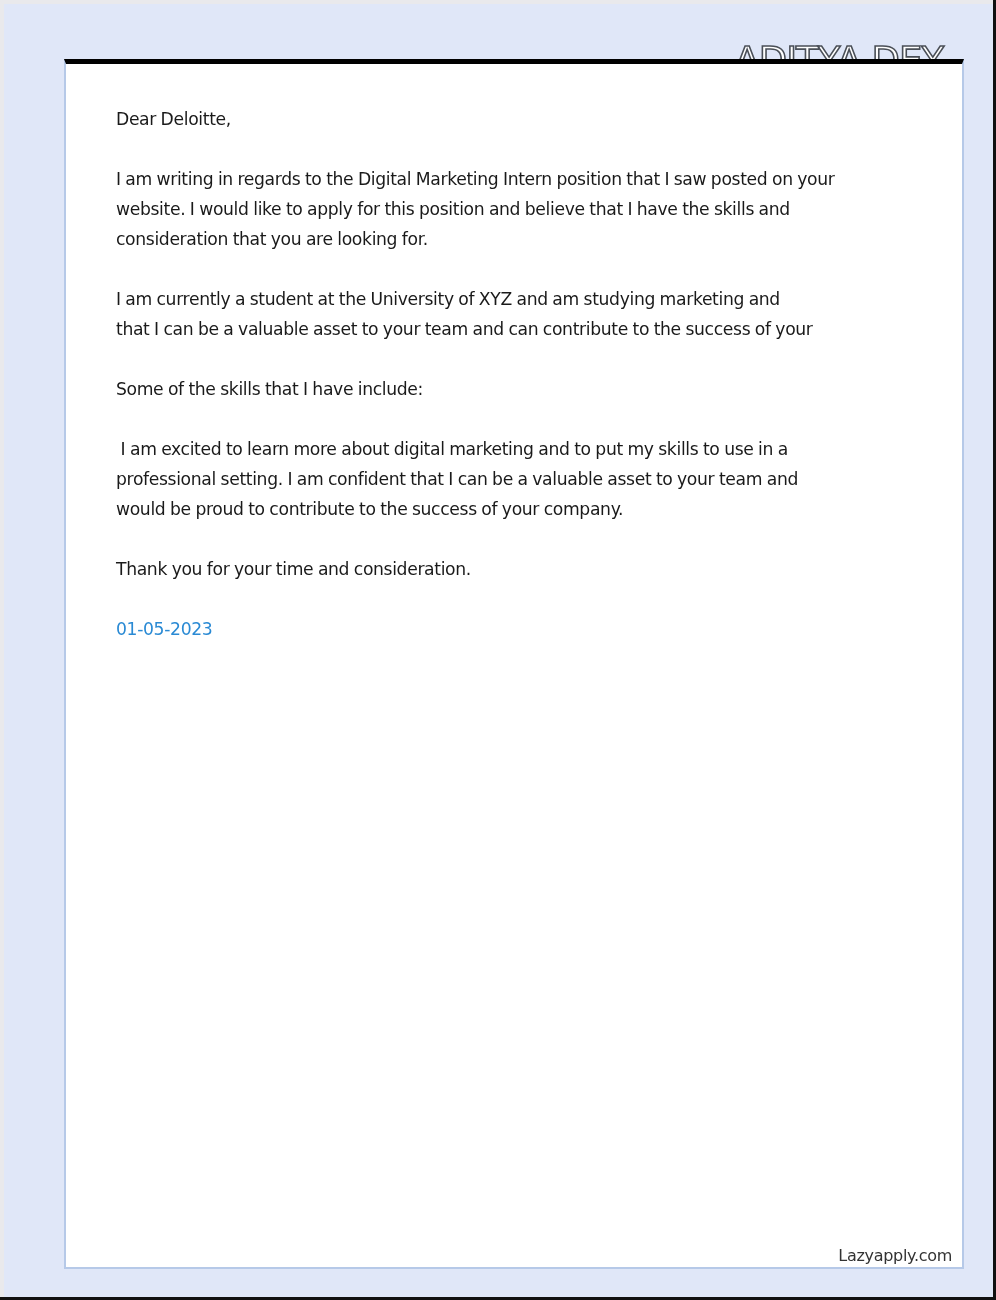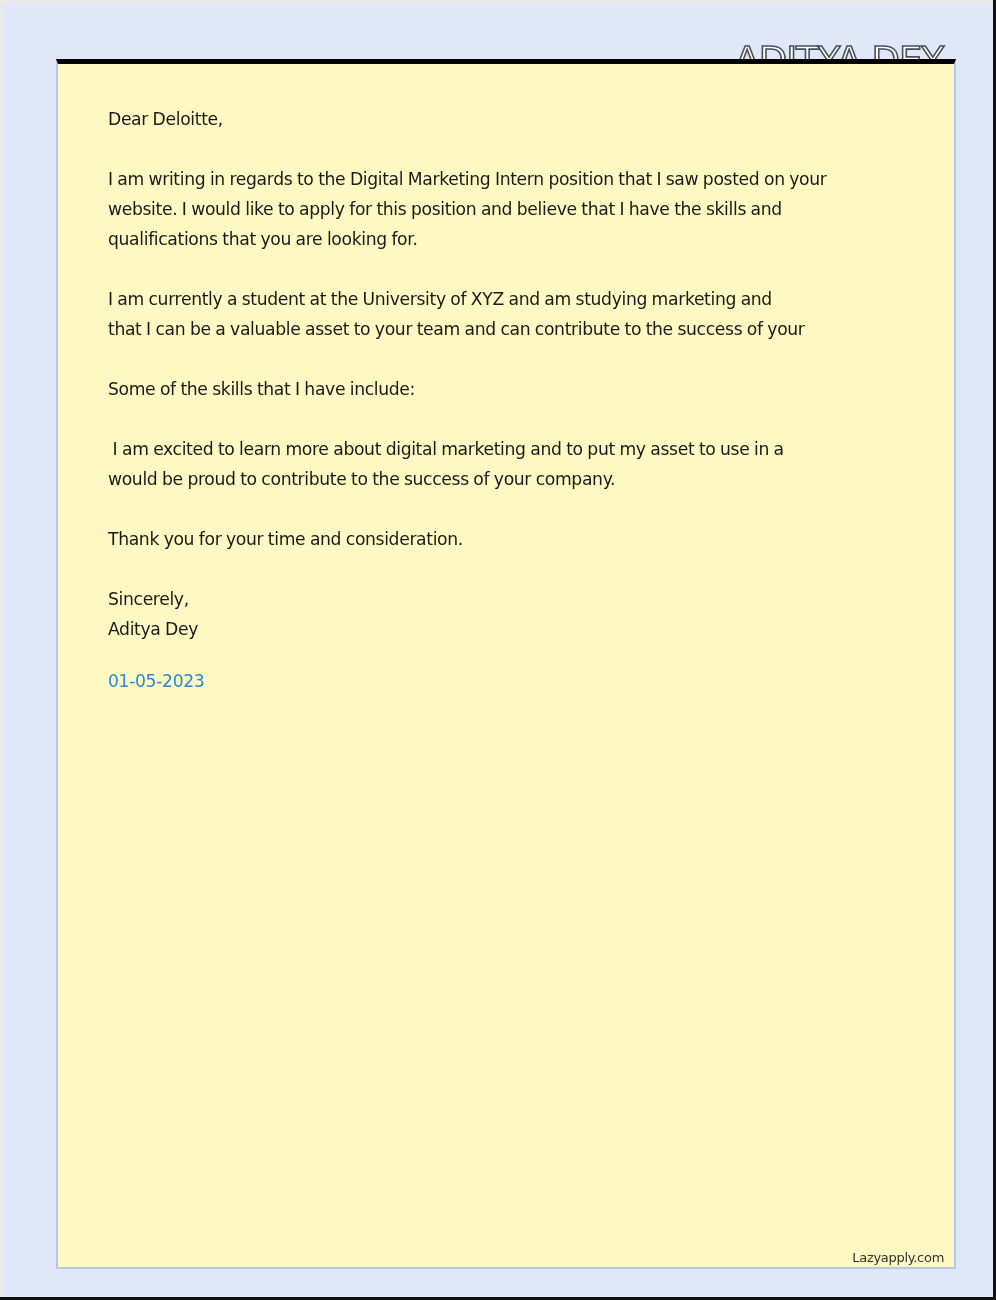--- a/index.html
+++ b/index.html
@@ -38,25 +38,25 @@
       font-size: 37px;
       font-weight: normal;
       letter-spacing: -1px;
       color: #ffffff;
       -webkit-text-stroke: 1.6px #4a4f57;
       line-height: 1;
       white-space: nowrap;
     }
     .page {
       position: absolute;
-      left: 52px;
+      left: 60px;
       top: 55px;
       width: 896px;
       height: 1203px;
-      background: #fef9c3;
+      background: #ffffff;
       border-top: 5px solid #000000;
       border-left: 2px solid #b6c9e8;
       border-right: 2px solid #b6c9e8;
       border-bottom: 2px solid #b6c9e8;
     }
     .letter {
       position: absolute;
       left: 50px;
       top: 40px;
       width: 800px;
@@ -87,21 +87,21 @@
     }
     .date {
       margin-top: 22px;
       color: #2a8ad4;
     }
     .watermark {
       position: absolute;
       right: 10px;
       bottom: 2px;
       font-family: "DejaVu Sans", sans-serif;
-      font-size: 13px;
+      font-size: 16px;
       color: #333;
       letter-spacing: -0.3px;
       text-align: center;
     }
   </style>
 </head>
 <body>
 
 <div class="canvas">
   <div class="canvas-inner">
@@ -109,42 +109,39 @@
     <h1 class="name-heading">ADITYA DEY</h1>
 
     <div class="page">
       <div class="letter">
 
         <p class="para">Dear Deloitte,</p>
 
         <p class="para">
           <span class="line">I am writing in regards to the Digital Marketing Intern position that I saw posted on your</span>
           <span class="line">website. I would like to apply for this position and believe that I have the skills and</span>
-          <span class="line">qualifications that you are looking for.</span>
+          <span class="line">consideration that you are looking for.</span>
         </p>
 
         <p class="para">
           <span class="line">I am currently a student at the University of XYZ and am studying marketing and</span>
           <span class="line">that I can be a valuable asset to your team and can contribute to the success of your</span>
         </p>
 
         <p class="para">Some of the skills that I have include:</p>
 
 
         <p class="para">
-          <span class="line"> I am excited to learn more about digital marketing and to put my asset to use in a</span>
+          <span class="line"> I am excited to learn more about digital marketing and to put my skills to use in a</span>
+          <span class="line">professional setting. I am confident that I can be a valuable asset to your team and</span>
           <span class="line">would be proud to contribute to the success of your company.</span>
         </p>
 
         <p class="para">Thank you for your time and consideration.</p>
 
-        <p class="closing">
-          <span class="line">Sincerely,</span>
-          <span class="line">Aditya Dey</span>
-        </p>
 
         <div class="date">01-05-2023</div>
 
       </div>
 
       <div class="watermark">Lazyapply.com</div>
     </div>
 
   </div>
 </div>

